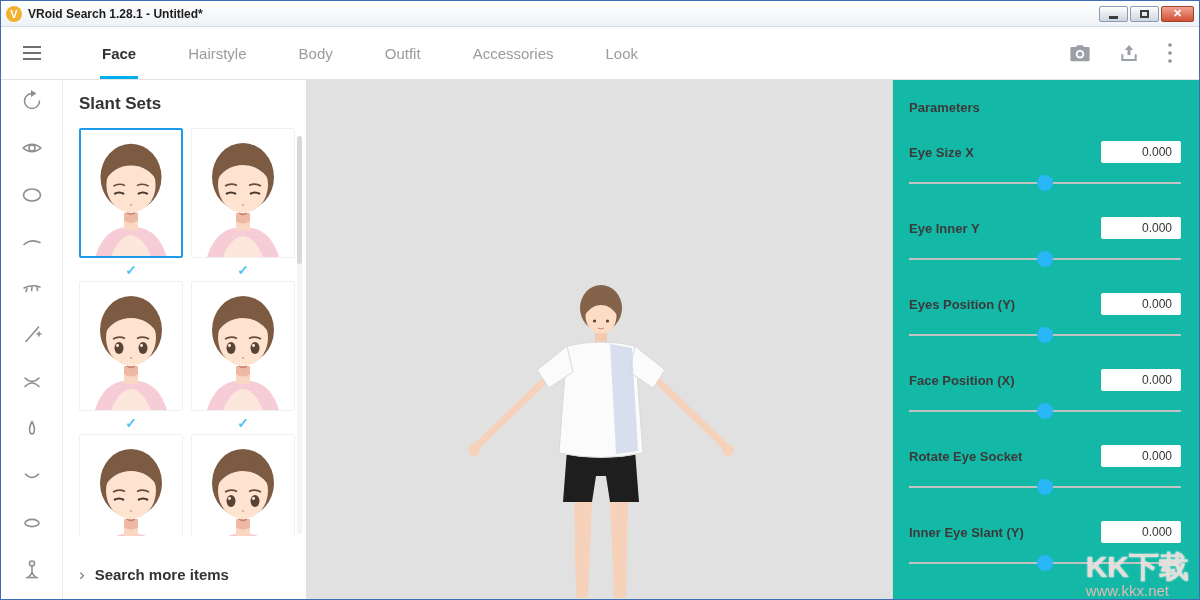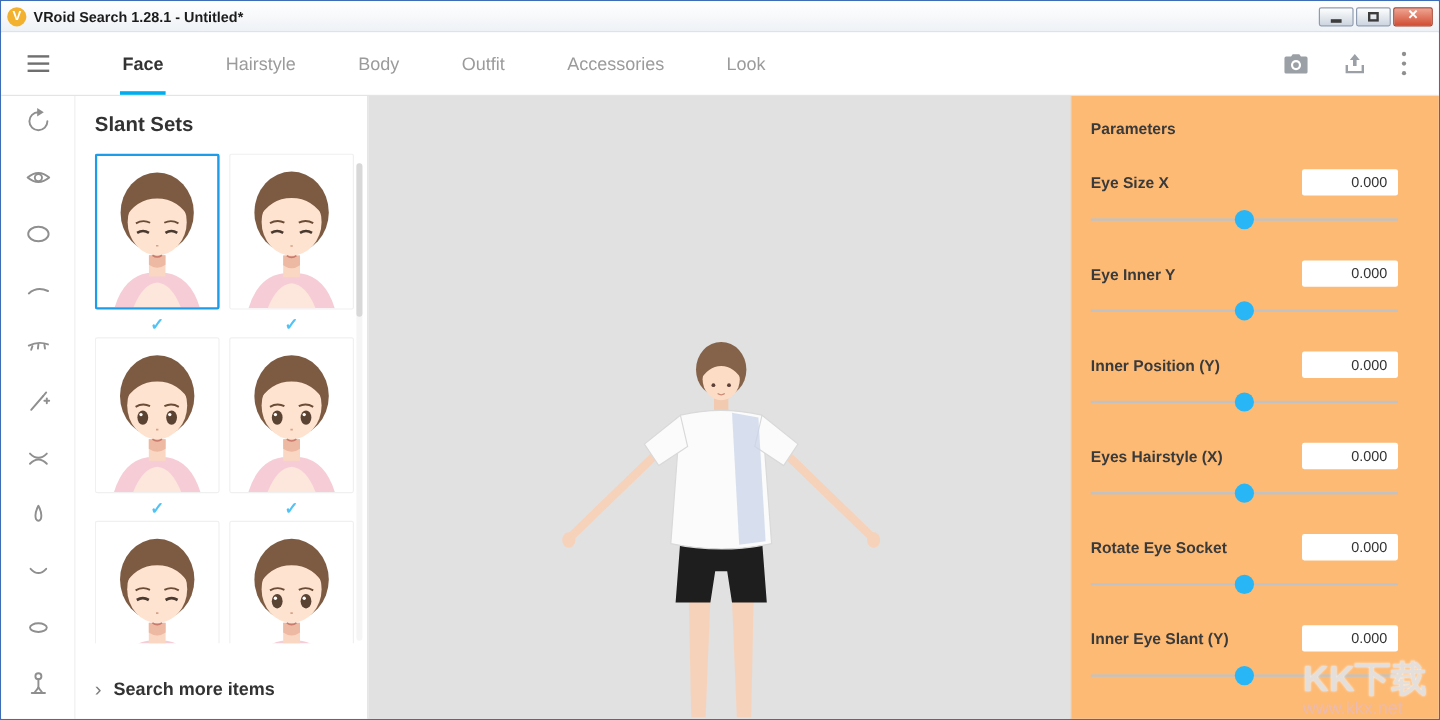--- a/index.html
+++ b/index.html
@@ -49,21 +49,21 @@
   .face-check{height:23px;display:flex;align-items:center;justify-content:center;color:#4fc3f7;font-size:14px;font-weight:bold;}
   .fs-scrollbar{position:absolute;right:4px;top:56px;width:5px;height:398px;background:#f5f5f5;border-radius:3px;}
   .fs-scroll-thumb{width:5px;height:128px;background:#d8d8d8;border-radius:3px;}
   .search-more{position:absolute;left:16px;bottom:16px;display:flex;align-items:center;gap:10px;cursor:pointer;background:none;border:none;}
   .search-more .chev{color:#7d7d7d;font-size:17px;line-height:1;}
   .search-more .sm-label{font-size:15px;font-weight:bold;color:#333;}
 
   .viewport{flex:1;background:#e1e1e1;position:relative;overflow:hidden;}
   .character{position:absolute;left:50%;margin-left:-150px;top:200px;}
 
-  .params{width:307px;flex:0 0 307px;background:#fdba74;border-left:1px solid #d6d6d6;padding:20px 34px 0 16px;overflow:hidden;}
+  .params{width:307px;flex:0 0 307px;background:#14b8a6;border-left:1px solid #d6d6d6;padding:20px 18px 0 16px;overflow:hidden;}
   .p-title{font-size:13px;font-weight:bold;color:#3a3a3a;}
   .param-row{margin-top:26px;}
   .param-top{display:flex;align-items:center;justify-content:space-between;}
   .param-label{font-size:13px;font-weight:bold;color:#3a3a3a;}
   .param-value{width:80px;height:22px;line-height:22px;background:#fff;border-radius:2px;font-size:12px;color:#333;text-align:right;padding-right:9px;}
   .param-slider{position:relative;height:16px;margin-top:12px;cursor:pointer;}
   .p-track{position:absolute;left:0;right:0;top:7px;height:2px;background:#c2c2c2;}
   .p-thumb{position:absolute;top:0;width:16px;height:16px;border-radius:50%;background:#29b6f6;transform:translateX(-50%);}
 
   .watermark{position:absolute;right:10px;bottom:0;text-align:left;pointer-events:none;}
@@ -448,31 +448,31 @@
       <span class="param-label">Eye Inner Y</span>
       <span class="param-value">0.000</span>
     </div>
     <div class="param-slider">
       <div class="p-track"></div>
       <div class="p-thumb" style="left: 50%;"></div>
     </div>
   </div>
           <div class="param-row">
     <div class="param-top">
-      <span class="param-label">Inner Position (Y)</span>
+      <span class="param-label">Eyes Position (Y)</span>
       <span class="param-value">0.000</span>
     </div>
     <div class="param-slider">
       <div class="p-track"></div>
       <div class="p-thumb" style="left: 50%;"></div>
     </div>
   </div>
           <div class="param-row">
     <div class="param-top">
-      <span class="param-label">Eyes Hairstyle (X)</span>
+      <span class="param-label">Face Position (X)</span>
       <span class="param-value">0.000</span>
     </div>
     <div class="param-slider">
       <div class="p-track"></div>
       <div class="p-thumb" style="left: 50%;"></div>
     </div>
   </div>
           <div class="param-row">
     <div class="param-top">
       <span class="param-label">Rotate Eye Socket</span>

